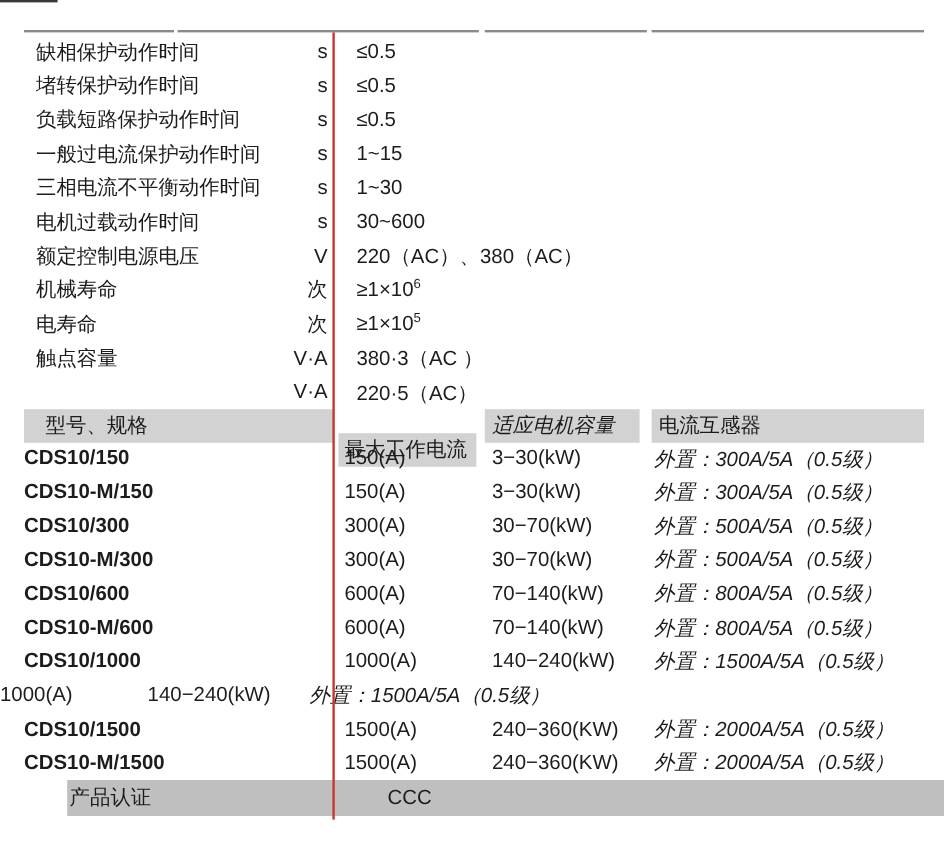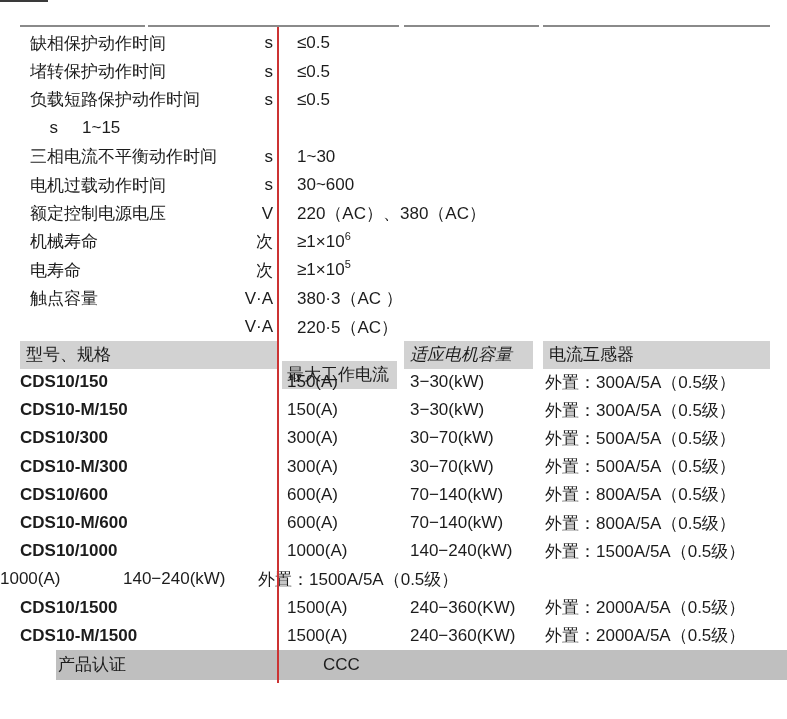--- a/index.html
+++ b/index.html
@@ -24,31 +24,31 @@
   
   .spec-section{position:absolute;top:29px;left:0;width:787px;}
   .spec-row{display:flex;align-items:center;height:28.4px;padding-left:10px;}
   .sr-label{margin-left:20px;width:195px;white-space:nowrap;}
   .sr-unit{width:48px;text-align:right;white-space:nowrap;}
   .sr-value{margin-left:24px;white-space:nowrap;}
   .sr-value sup{font-size:11px;line-height:0;}
   
   .mt-header{position:absolute;top:341px;left:0;height:28px;width:787px;}
   .hdr-band{position:absolute;top:0;height:28px;background:#d2d2d2;line-height:28px;white-space:nowrap;}
-  .hdr-1{left:20px;width:258px;padding-left:6px;box-sizing:border-box;}
+  .hdr-1{left:20px;width:258px;padding-left:18px;box-sizing:border-box;}
   .hdr-2{left:282px;width:115px;padding-left:5px;box-sizing:border-box;margin-top:20px;}
   .hdr-3{left:404px;width:129px;padding-left:6px;box-sizing:border-box;font-style:italic;}
   .hdr-4{left:543px;width:227px;padding-left:6px;box-sizing:border-box;}
   
   .model-rows{position:absolute;top:368px;left:0;width:787px;}
   .model-row{display:flex;align-items:center;height:28.2px;}
   .mr-model{margin-left:20px;width:267px;white-space:nowrap;font-weight:bold;}
   .mr-current{width:123px;white-space:nowrap;}
   .mr-capacity{width:135px;white-space:nowrap;}
-  .mr-ct{flex:1;white-space:nowrap;}
+  .mr-ct{flex:1;white-space:nowrap;font-style:italic;}
   
   .footer-band{position:absolute;top:650px;left:20px;width:750px;height:30px;background:#bfbfbf;line-height:30px;margin-left:36px;}
   .fb-label{position:absolute;left:2px;top:0;white-space:nowrap;}
   .fb-value{position:absolute;left:267px;top:0;white-space:nowrap;}
 </style>
 </head>
 <body>
 
 <div class="page">
 
@@ -68,20 +68,21 @@
       <div class="sr-label">堵转保护动作时间</div>
       <div class="sr-unit">s</div>
       <div class="sr-value"><span>≤0.5</span><sup></sup></div>
     </div>
     <div class="spec-row">
       <div class="sr-label">负载短路保护动作时间</div>
       <div class="sr-unit">s</div>
       <div class="sr-value"><span>≤0.5</span><sup></sup></div>
     </div>
     <div class="spec-row">
+      <div class="sr-label">一般过电流保护动作时间</div>
       <div class="sr-unit">s</div>
       <div class="sr-value"><span>1~15</span><sup></sup></div>
     </div>
     <div class="spec-row">
       <div class="sr-label">三相电流不平衡动作时间</div>
       <div class="sr-unit">s</div>
       <div class="sr-value"><span>1~30</span><sup></sup></div>
     </div>
     <div class="spec-row">
       <div class="sr-label">电机过载动作时间</div>

